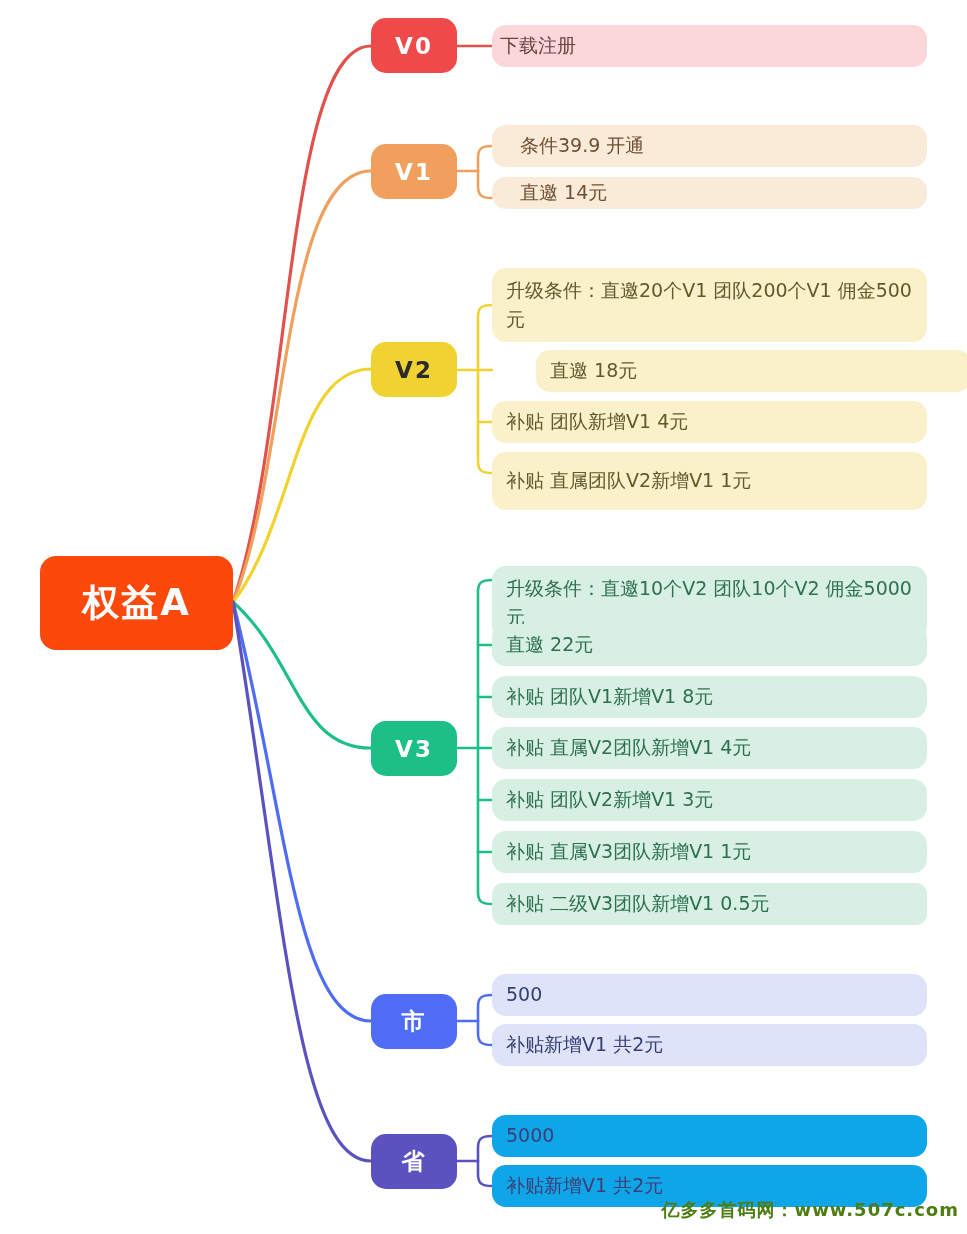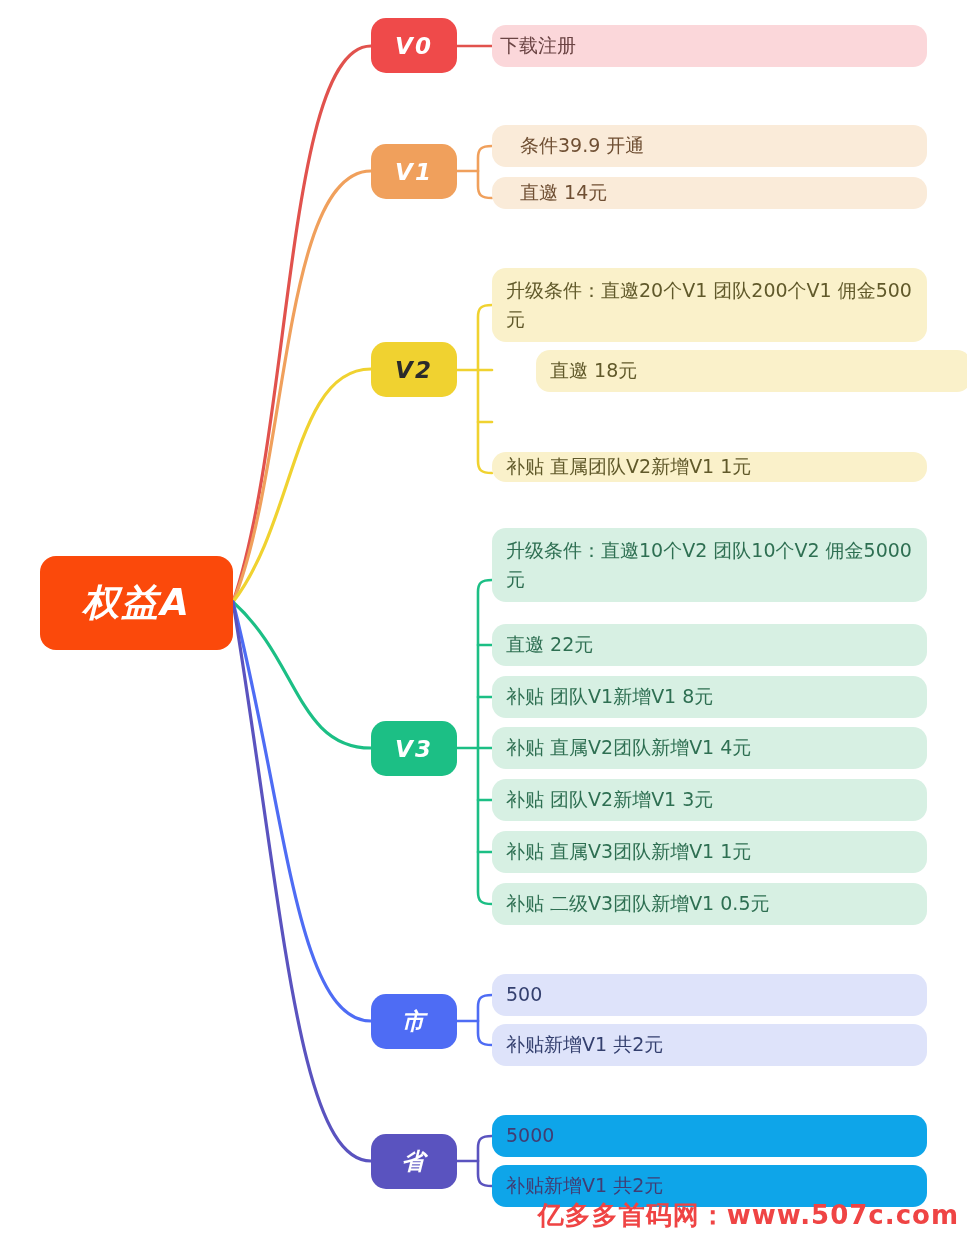--- a/index.html
+++ b/index.html
@@ -4,21 +4,21 @@
 <style>
   html,body{margin:0;padding:0;background:#ffffff;}
   body{font-family:"DejaVu Sans","Liberation Sans",sans-serif;}
   .canvas{position:relative;width:967px;height:1234px;background:#ffffff;overflow:hidden;}
   .edges{position:absolute;left:0;top:0;width:967px;height:1234px;}
   .edges path{fill:none;stroke-linecap:round;}
   .edge-root{stroke-width:3.2px;}
   .edge-branch{stroke-width:2.6px;}
 
   .node{position:absolute;display:flex;align-items:center;justify-content:center;
-        font-weight:bold;box-sizing:border-box;font-style:italic;}
+        font-weight:bold;box-sizing:border-box;}
   .root-node{left:40px;top:556px;width:193px;height:94px;border-radius:16px;
         background:#fb490b;color:#ffffff;font-size:37px;letter-spacing:2px;}
   .branch-node{left:371px;width:86px;height:55px;border-radius:15px;
         font-size:23px;letter-spacing:2px;}
   .leaf{position:absolute;left:492px;width:435px;border-radius:14px;
         display:flex;align-items:center;box-sizing:border-box;
         padding:4px 14px;font-size:19px;line-height:1.55;}
 
   
   .node-v0{background:#ef4a4a;color:#ffffff;}
@@ -35,22 +35,22 @@
   .leaf-shi{background:#dee3fa;color:#333f6e;}
   .leaf-sheng{background:#0ea5e9;color:#413d73;}
 
   .s-v0{stroke:#e1524d;}
   .s-v1{stroke:#f0a05c;}
   .s-v2{stroke:#f0d230;}
   .s-v3{stroke:#1cbf85;}
   .s-shi{stroke:#4e6cf4;}
   .s-sheng{stroke:#5a53bf;}
 
-  .watermark{position:absolute;right:8px;top:1198px;font-size:26px;font-weight:bold;
-        color:#ef4444;letter-spacing:1px;}
+  .watermark{position:absolute;right:8px;top:1198px;font-size:18px;font-weight:bold;
+        color:#4d7c0f;letter-spacing:1px;}
 </style>
 </head>
 <body>
 
 <div class="canvas">
 
   <svg class="edges" viewBox="0 0 967 1234" aria-hidden="true">
 
     <path class="edge-root s-v0" d="M 233 602 C 292 430 286 46 371 46"></path>
     <path class="edge-root s-v1" d="M 233 602 C 288 470 282 171 371 171"></path>
@@ -87,30 +87,31 @@
   <div class="node branch-node node-v0" style="top:18px;">V0</div>
   <div class="leaf leaf-v0" style="top:25px;height:42px;padding-left:8px;">下载注册</div>
 
   <div class="node branch-node node-v1" style="top:144px;">V1</div>
   <div class="leaf leaf-v1" style="top:125px;height:42px;">条件39.9 开通</div>
   <div class="leaf leaf-v1" style="top:177px;height:32px;">直邀 14元</div>
 
   <div class="node branch-node node-v2" style="top:342px;">V2</div>
   <div class="leaf leaf-v2" style="top:268px;height:74px;">升级条件：直邀20个V1 团队200个V1 佣金500元</div>
   <div class="leaf leaf-v2" style="top:350px;height:42px;margin-left:44px;">直邀 18元</div>
-  <div class="leaf leaf-v2" style="top:452px;height:30px;">补贴 直属团队V2新增V1 1元</div>
+  <div class="leaf leaf-v2" style="top:401px;height:42px;">补贴 团队新增V1 4元</div>
+  <div class="leaf leaf-v2" style="top:452px;height:58px;">补贴 直属团队V2新增V1 1元</div>
 
   <div class="node branch-node node-v3" style="top:721px;">V3</div>
-  <div class="leaf leaf-v3" style="top:528px;height:74px;">升级条件：直邀10个V2 团队10个V2 佣金5000元</div>
+  <div class="leaf leaf-v3" style="top:566px;height:74px;">升级条件：直邀10个V2 团队10个V2 佣金5000元</div>
   <div class="leaf leaf-v3" style="top:624px;height:42px;">直邀 22元</div>
   <div class="leaf leaf-v3" style="top:676px;height:42px;">补贴 团队V1新增V1 8元</div>
   <div class="leaf leaf-v3" style="top:727px;height:42px;">补贴 直属V2团队新增V1 4元</div>
   <div class="leaf leaf-v3" style="top:779px;height:42px;">补贴 团队V2新增V1 3元</div>
   <div class="leaf leaf-v3" style="top:831px;height:42px;">补贴 直属V3团队新增V1 1元</div>
-  <div class="leaf leaf-v3" style="top:883px;height:42px;">补贴 二级V3团队新增V1 0.5元</div>
+  <div class="leaf leaf-v3" style="top:883px;height:42px;border-radius:11px;">补贴 二级V3团队新增V1 0.5元</div>
 
   <div class="node branch-node node-shi" style="top:994px;">市</div>
   <div class="leaf leaf-shi" style="top:974px;height:42px;">500</div>
   <div class="leaf leaf-shi" style="top:1024px;height:42px;">补贴新增V1 共2元</div>
 
   <div class="node branch-node node-sheng" style="top:1134px;">省</div>
   <div class="leaf leaf-sheng" style="top:1115px;height:42px;">5000</div>
   <div class="leaf leaf-sheng" style="top:1165px;height:42px;">补贴新增V1 共2元</div>
 
   <div class="watermark">亿多多首码网：www.507c.com</div>

